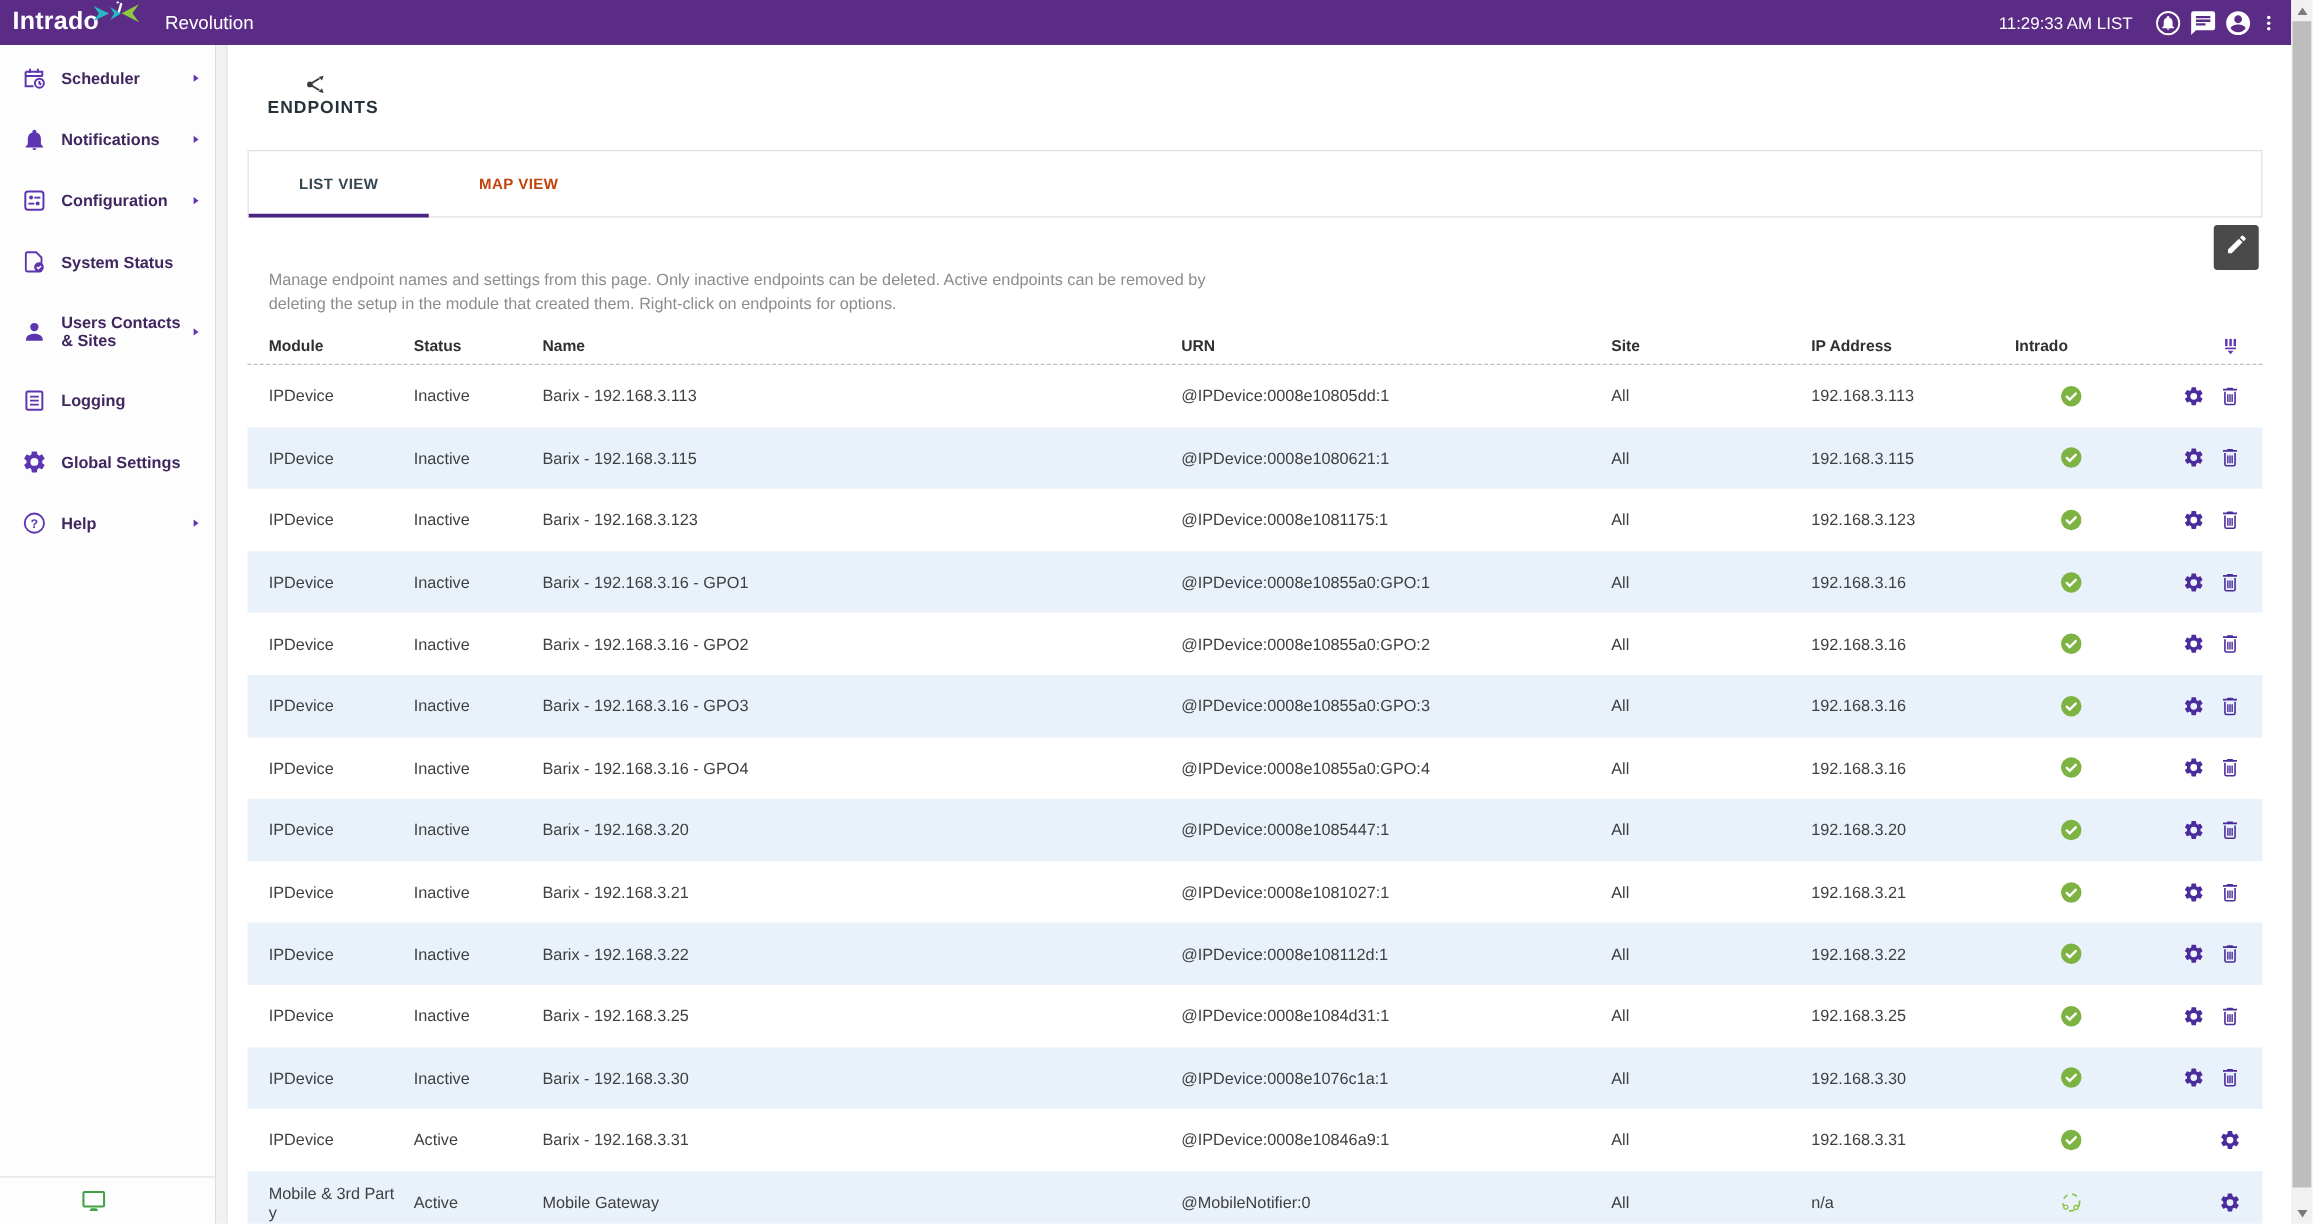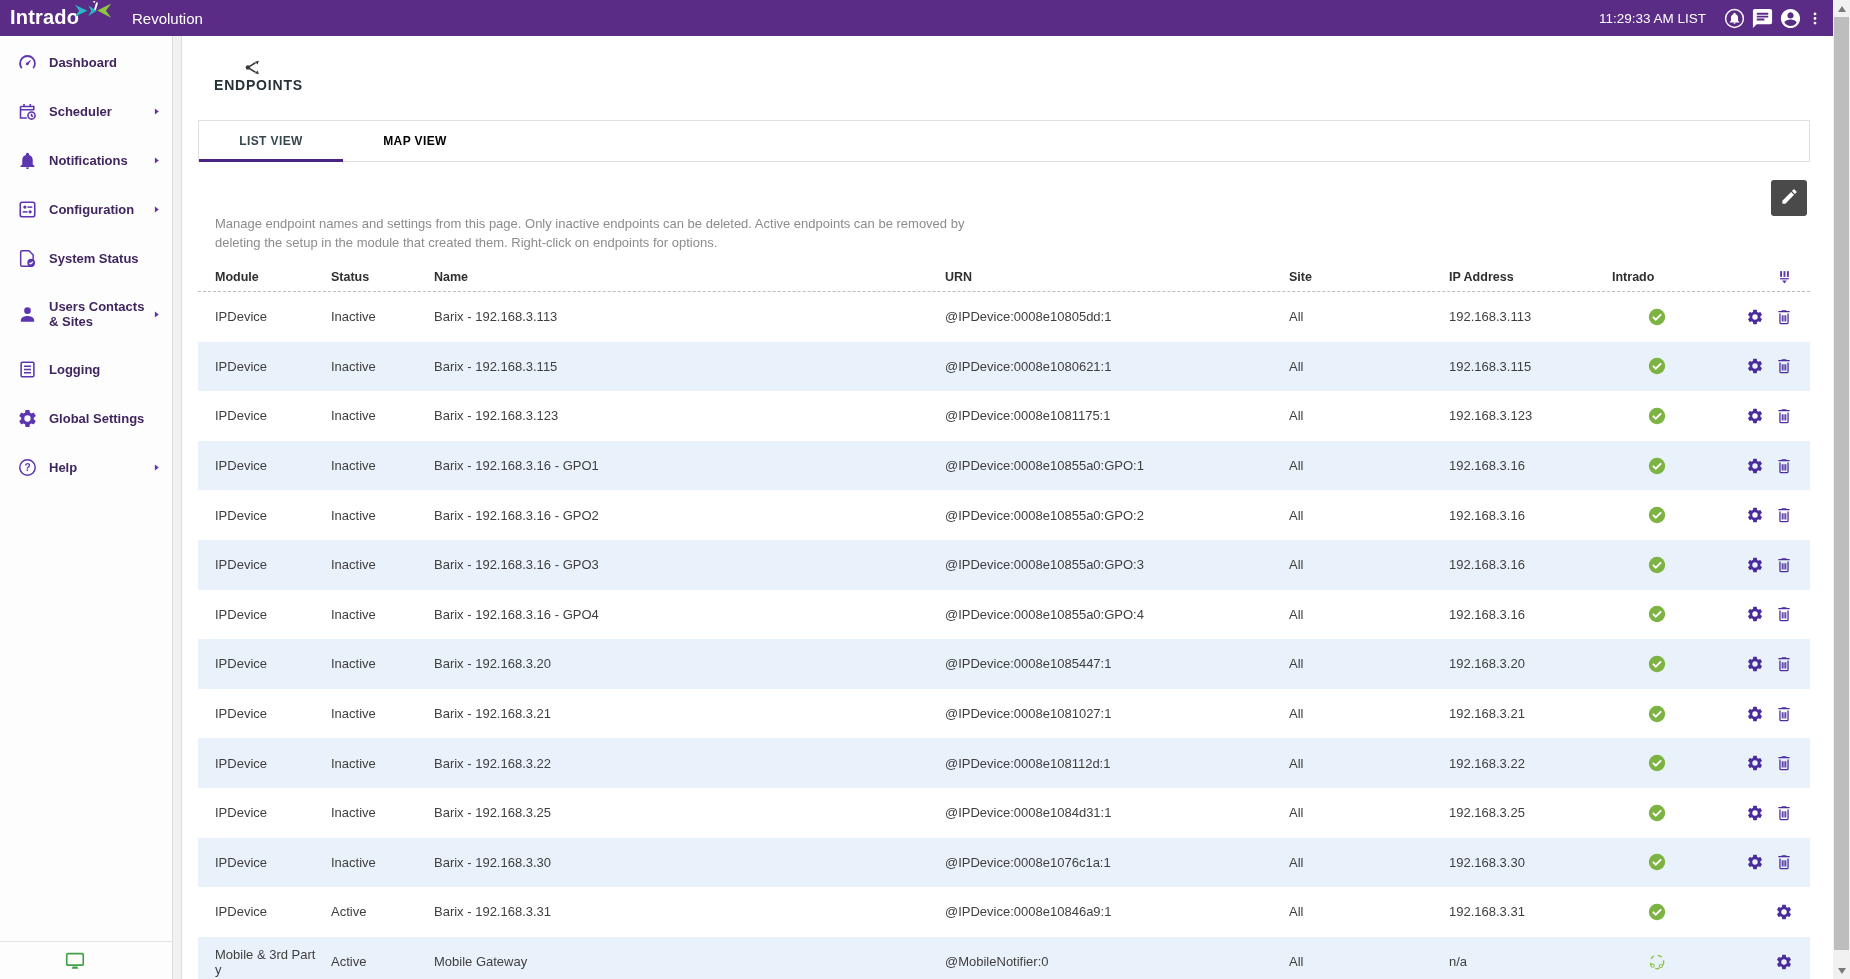--- a/index.html
+++ b/index.html
@@ -50,24 +50,24 @@
   .gutter { position:absolute; left:173px; top:36px; width:8px; height:943px; background:#F2F1F2; }
 
   
   .card { position:absolute; left:181px; top:36px; width:1652px; height:943px;
     background:#fff; border-left:1px solid #DDDDDD; overflow:hidden; }
   .page-header { position:absolute; left:32px; top:22px; display:flex; align-items:center;flex-direction:column; }
   .ph-icon { width:19px; height:19px; color:#3A3A3A; margin-right:10px; }
   .ph-icon svg { width:100%; height:100%; }
   .page-title { font-size:14px; font-weight:700; letter-spacing:.8px; color:#263238; }
 
-  .tabbar { position:absolute; left:16px; top:84px; width:1612px; height:42px;
+  .tabbar { position:absolute; left:16px; top:84px; width:1612px; height:54px;
     background:#fff; border:1px solid #E0E0E0; display:flex; }
   .tab { width:144px; height:100%; display:flex; align-items:center; justify-content:center;
-    font-size:12px; font-weight:700; letter-spacing:.4px; color:#000000; cursor:pointer; position:relative; }
+    font-size:12px; font-weight:700; letter-spacing:.4px; color:#c2410c; cursor:pointer; position:relative; }
   .tab.active { color:#37474F; }
   .tab.active::after { content:""; position:absolute; left:0; bottom:-1px; width:100%; height:3px; background:#4A2482; }
 
   .edit-btn { position:absolute; left:1589px; top:144px; width:36px; height:36px;
     background:#4A4A4A; border-radius:3px; display:flex; align-items:center; justify-content:center; cursor:pointer; }
   .edit-btn svg { width:19px; height:19px; }
 
   .description { position:absolute; left:33px; top:178px; width:758px;
     font-size:13px; line-height:19px; color:#8C8C8C; }
 
@@ -555,28 +555,20 @@
                 </svg>
               </span>
             </div>
           </div>
         </div>
     </div>
   </div>
 
   <aside class="sidebar">
     <nav class="side-nav">
-        <div class="side-item">
-          <span class="side-icon">
-            <svg viewBox="0 0 24 24">
-              <path fill="currentColor" d="M12 3.5A9.5 9.5 0 0 0 2.5 13c0 2.3.8 4.4 2.2 6l1.6-1.4A7.4 7.4 0 0 1 4.6 13a7.4 7.4 0 1 1 14.8 0c0 1.8-.6 3.4-1.7 4.6l1.6 1.4a9.5 9.5 0 0 0 2.2-6A9.5 9.5 0 0 0 12 3.5zm4.4 5.2-4.9 3.2a1.65 1.65 0 1 0 1.9 1.9l3-5.1z"></path>
-            </svg>
-          </span>
-          <span class="side-label">Dashboard</span>
-        </div>
         <div class="side-item">
           <span class="side-icon">
             <svg viewBox="0 0 24 24" fill="none" stroke="currentColor" stroke-width="1.8">
               <path d="M4 6.2h15.2v4.3M4 6.2v13.3h7.2M4 10h15.2M8 3.5V7.2M15.2 3.5V7.2"></path>
               <circle cx="16.6" cy="16.6" r="4.1"></circle>
               <path d="M16.6 14.6v2.2l1.7 1.1"></path>
             </svg>
           </span>
           <span class="side-label">Scheduler</span>
           <span class="side-chev">

